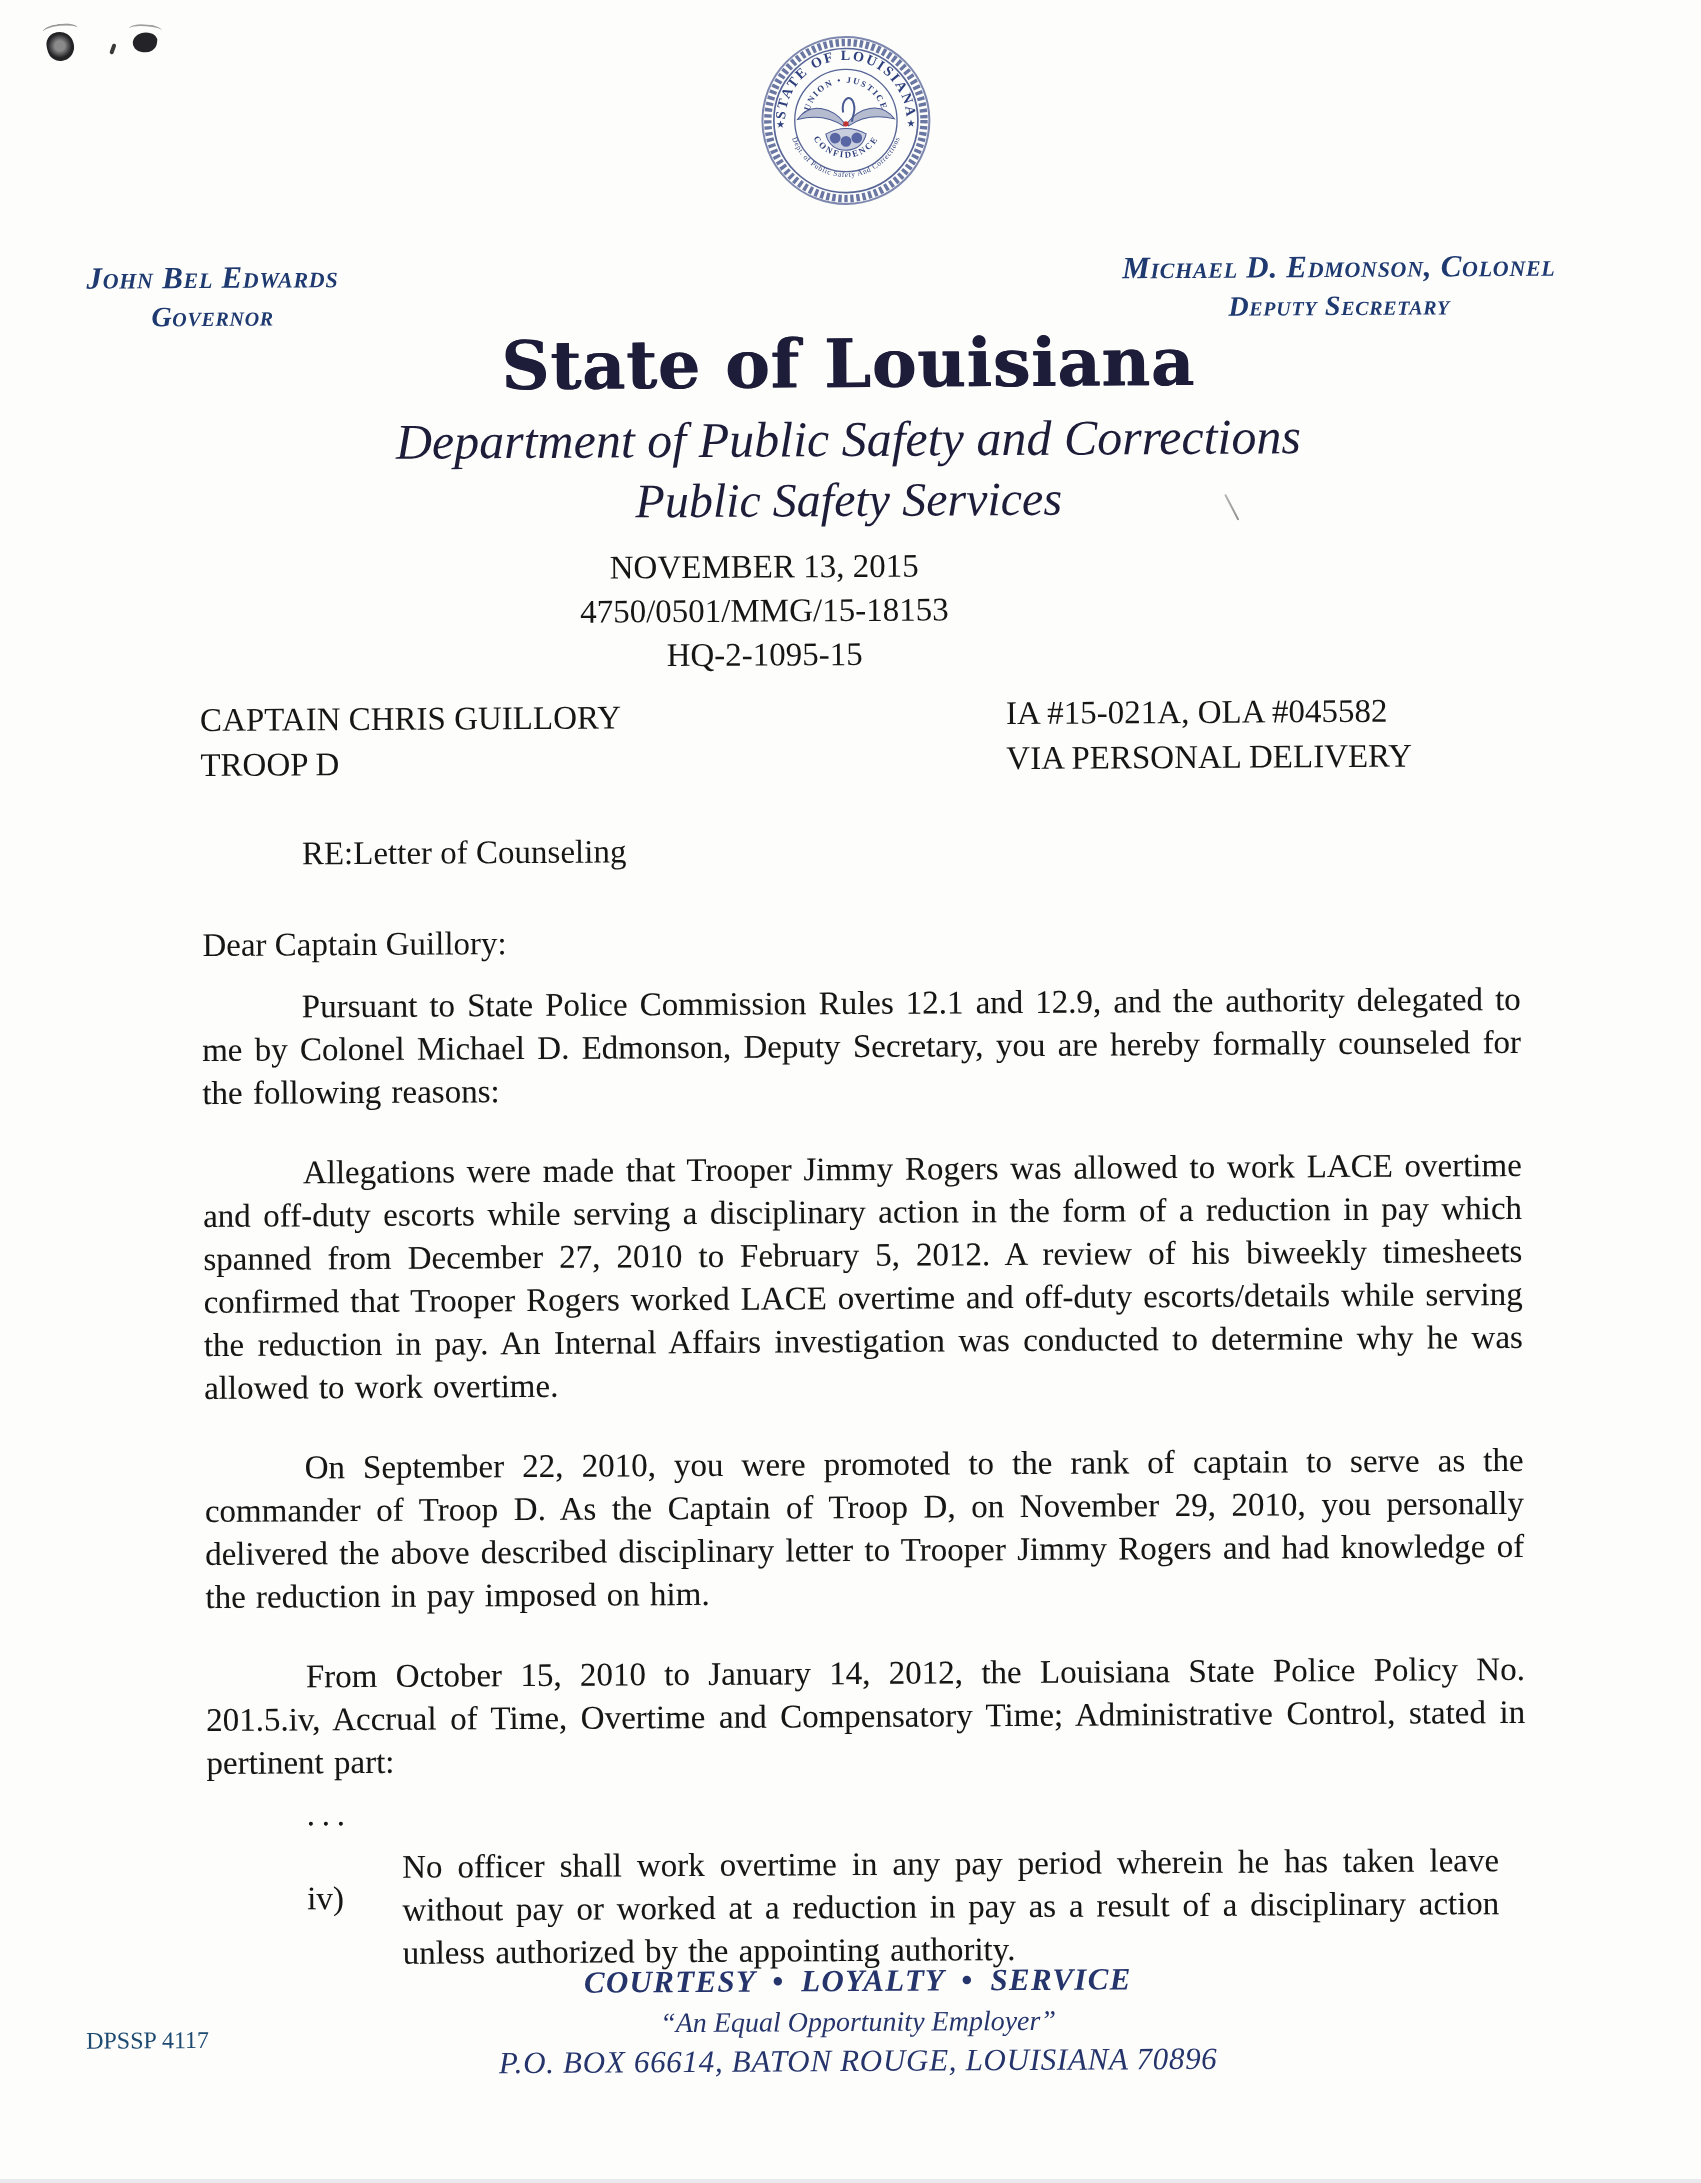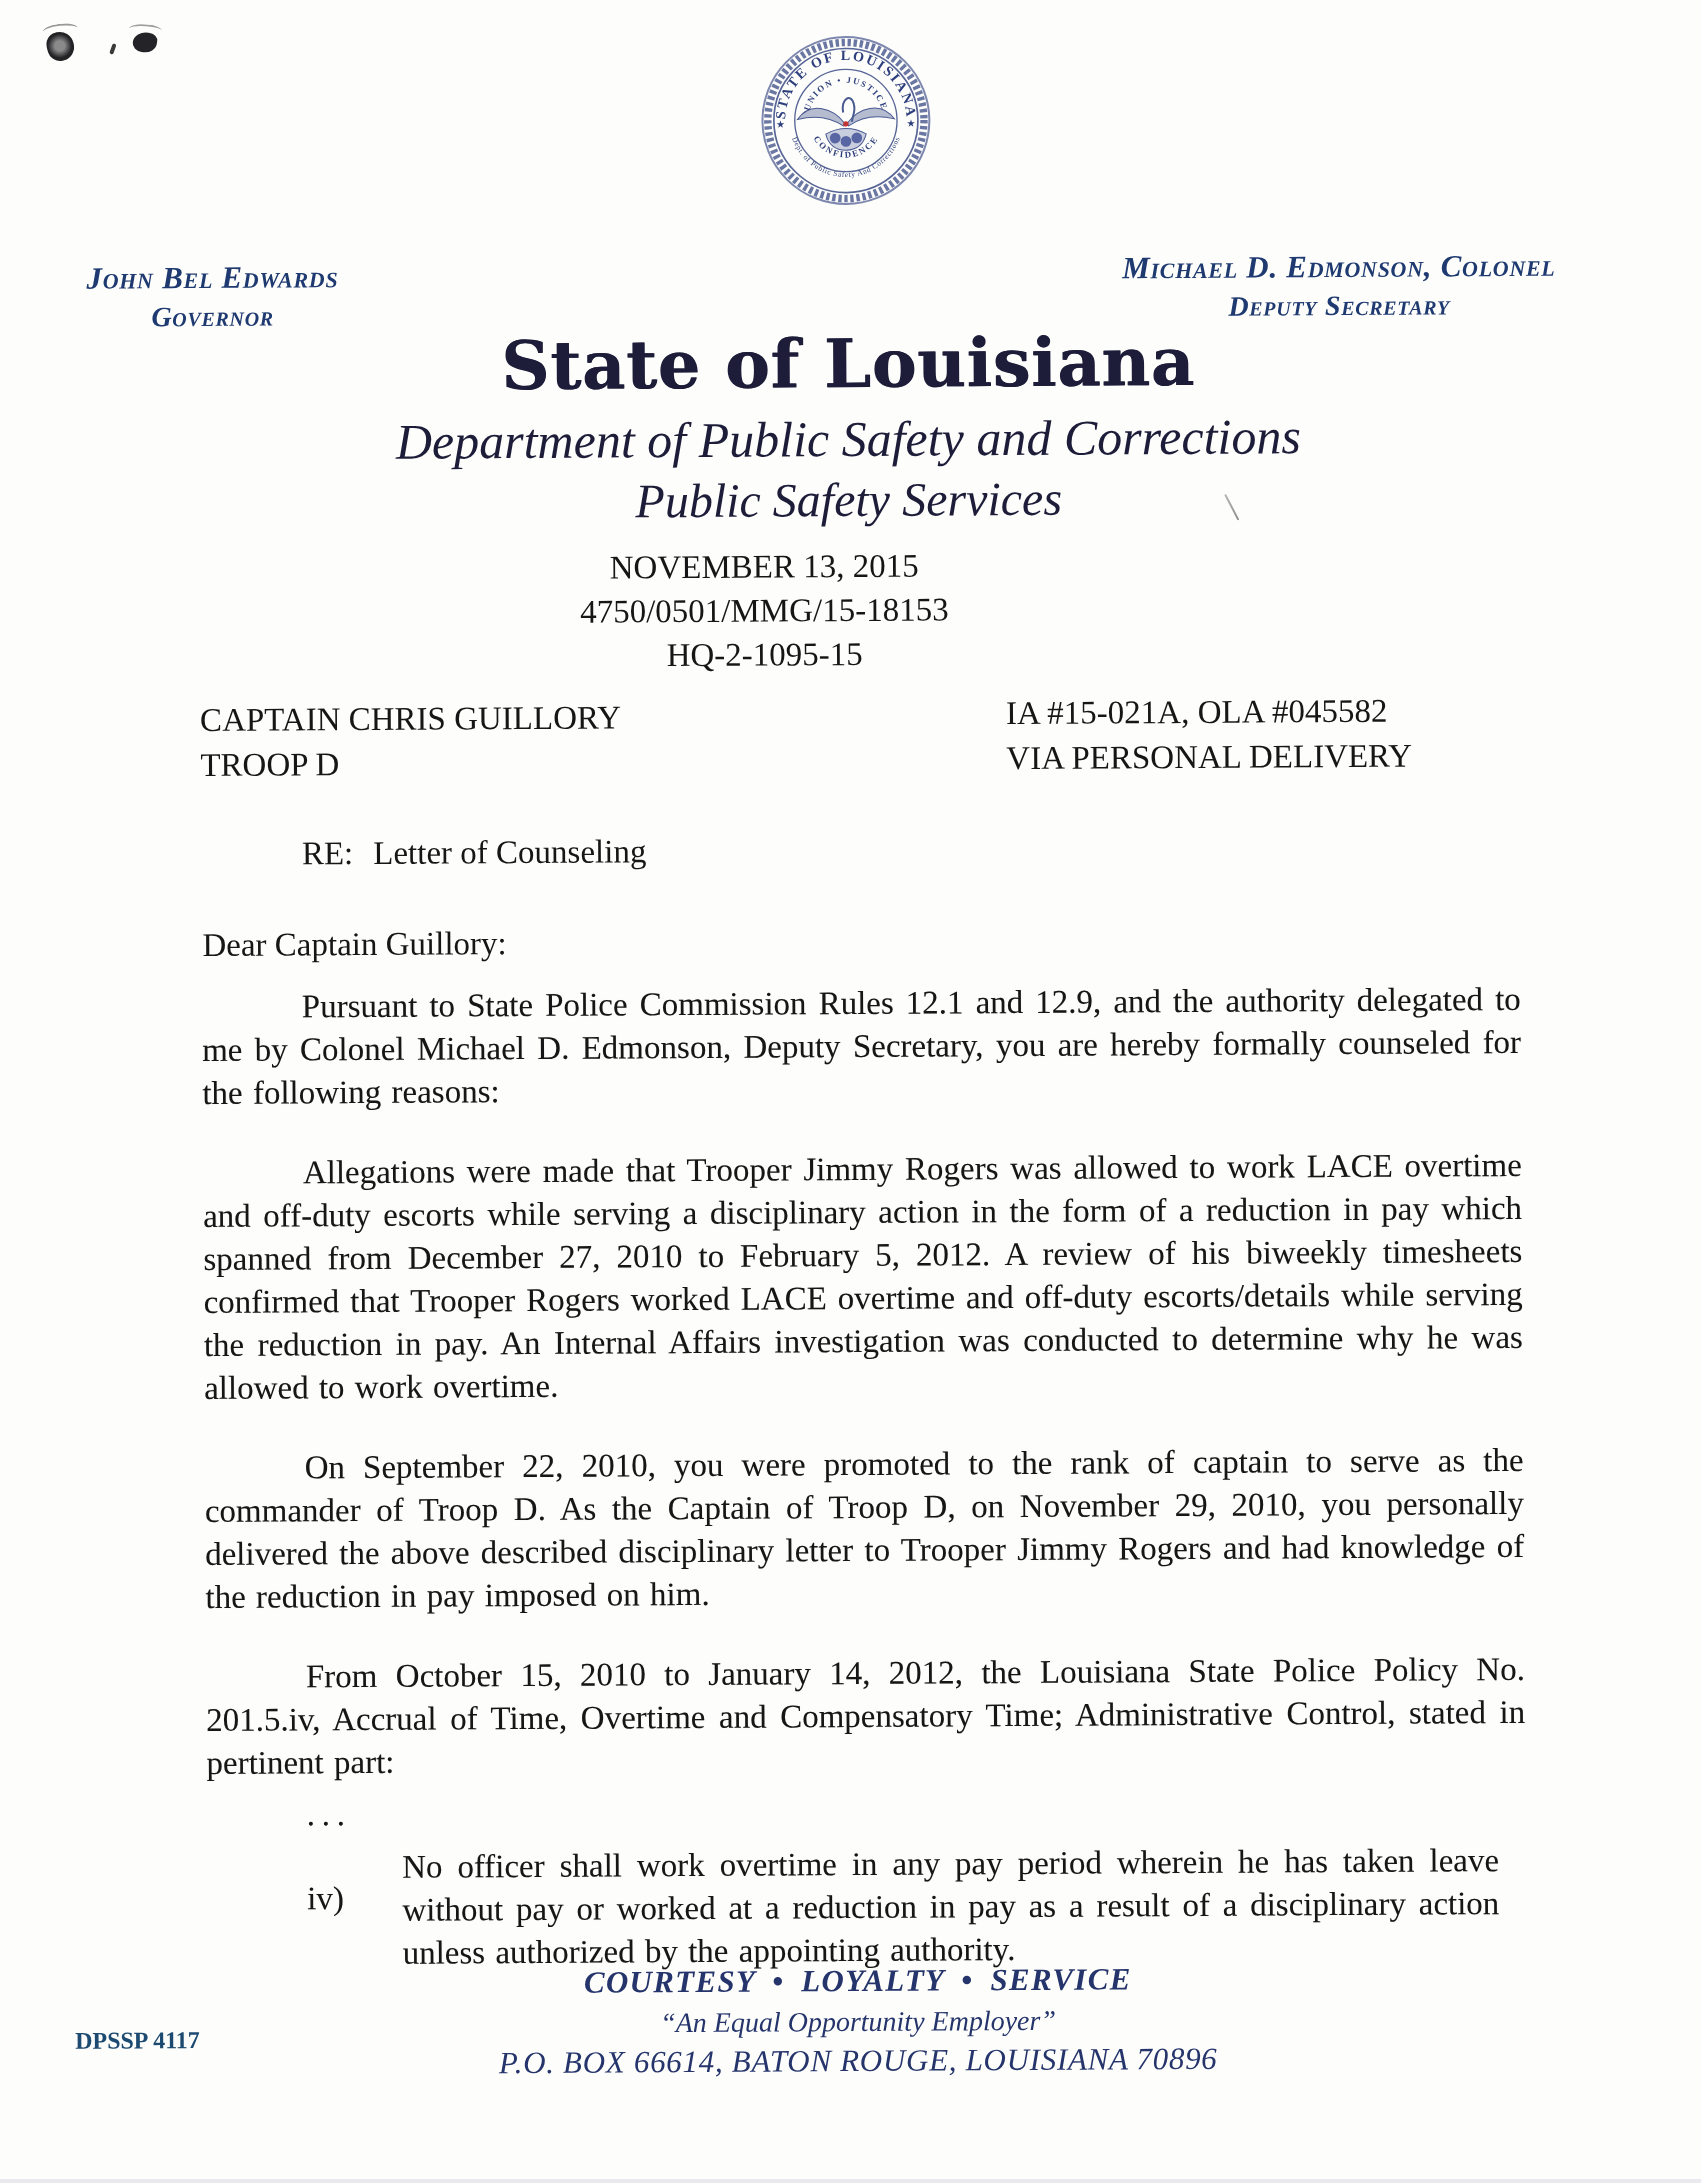--- a/index.html
+++ b/index.html
@@ -47,41 +47,41 @@
   
   .refblock{position:absolute;left:0;top:544px;width:1532px;text-align:center;
     font-size:33px;line-height:44px;}
 
   
   .addr-left{position:absolute;left:201px;top:694px;font-size:33px;line-height:45px;}
   .addr-right{position:absolute;left:1007px;top:692px;font-size:33px;line-height:45px;}
 
   
   .subject{position:absolute;left:302px;top:832px;font-size:33px;}
-  .subject .lbl{margin-right:20px;}
+  .subject .lbl{}
   .salutation{position:absolute;left:202px;top:923px;font-size:33px;}
 
   
   .letter-body{position:absolute;left:201px;top:982px;width:1319px;
     font-size:33px;line-height:43px;text-align:justify;word-spacing:2px;
     text-shadow:0 0 0.7px rgba(20,20,20,.25);}
   .letter-body p{margin:0 0 37px 0;text-indent:100px;}
   .letter-body p.last{margin-bottom:9.4px;}
   .ellipsis-row{margin:0 0 2.7px 100px;letter-spacing:6.7px;text-indent:0;}
   .policy-item{display:flex;margin:9.4px 0 0 100px;}
   .policy-marker{flex:0 0 95px;margin-top:31px;}
   .policy-text{width:1097px;text-align:justify;}
 
   
   .footer{position:absolute;left:0;top:1963px;width:1702px;text-align:center;
     color:#25356c;font-style:italic;}
   .motto{font-size:31px;font-weight:600;letter-spacing:1.3px;word-spacing:8px;}
   .eeo{font-size:28px;margin-top:6.7px;}
   .footer-address{font-size:31px;margin-top:5.4px;letter-spacing:0.7px;}
-  .form-number{position:absolute;left:68px;top:2023px;font-size:24px;color:#1d4a70;font-style:normal;font-weight:bold;}
+  .form-number{position:absolute;left:79px;top:2023px;font-size:24px;color:#1d4a70;font-style:normal;}
 </style>
 </head>
 <body>
 
 <div class="page">
   <div class="tilt">
 
     <div class="blob1cap"></div>
     <div class="blob1"></div>
     <div class="comma-mark"></div>

